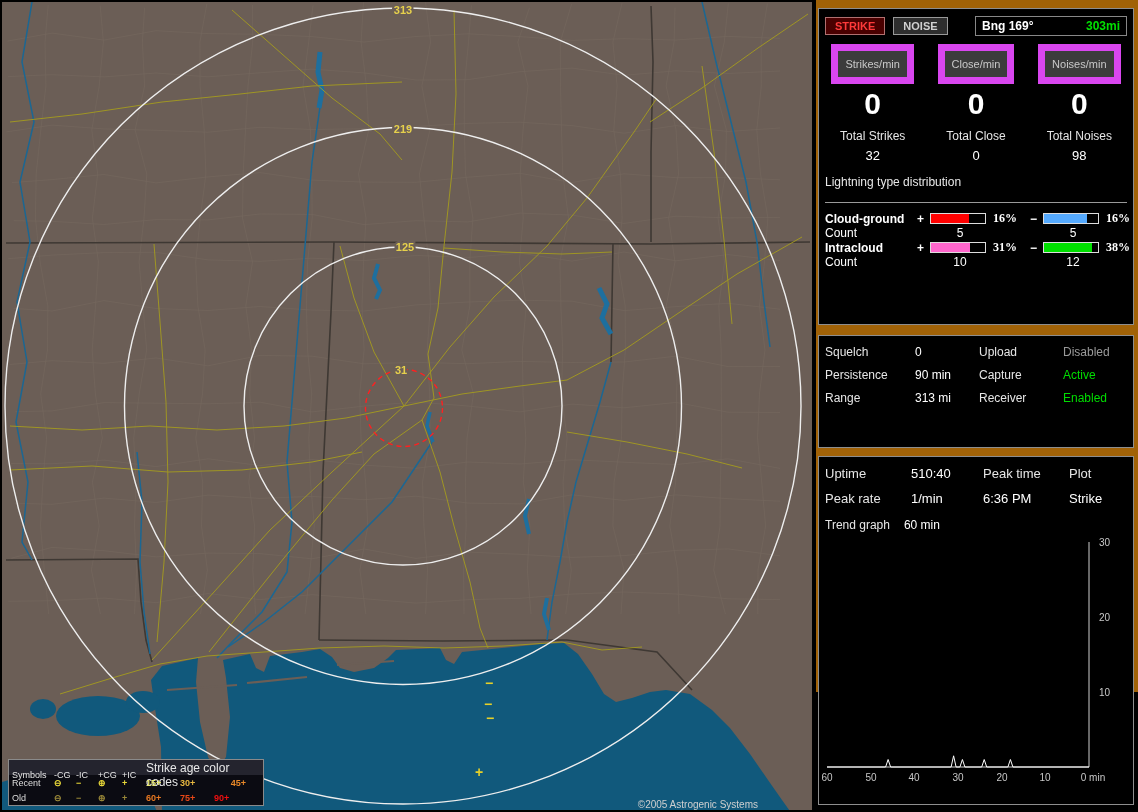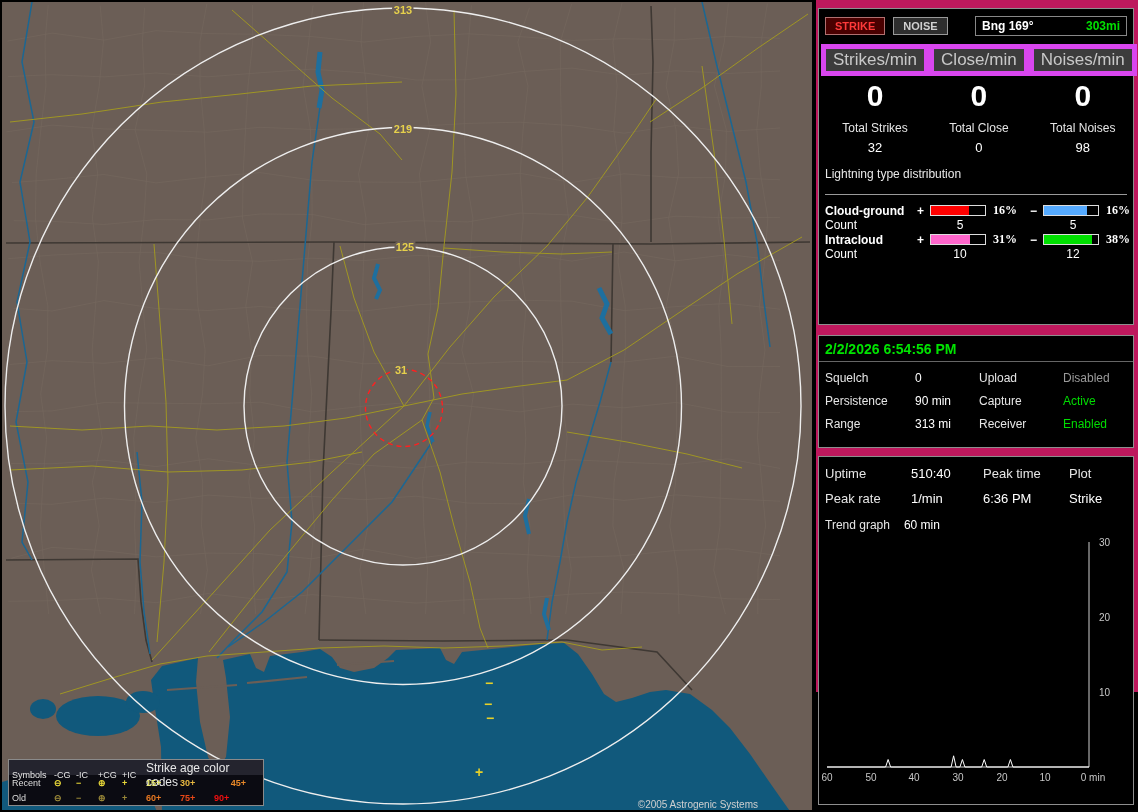--- a/index.html
+++ b/index.html
@@ -13,33 +13,33 @@
   
   .legend{position:absolute;left:6px;bottom:4px;width:254px;background:#0b0b12;border:1px solid #8a8a8a;font-size:9px;color:#ddd;}
   .lg-row{display:grid;grid-template-columns:42px 22px 22px 24px 24px 1fr;align-items:center;padding:1px 3px;height:13px;}
   .lg-row.hdr{background:#24242e;color:#e8e8e8;}
   .lg-sym-recent{color:#e8d838;font-weight:bold;}
   .lg-sym-old{color:#9a8838;font-weight:bold;}
   .age-codes{display:flex;gap:2px;}
   .age-cell{width:32px;font-weight:bold;}
   .age-title{font-size:12px;}
   
-  .panel{position:absolute;left:816px;top:0;width:322px;height:692px;background:#be185d;}
+  .panel{position:absolute;left:816px;top:0;width:322px;height:692px;background:#a16207;}
   .pbox{position:absolute;left:2px;width:316px;background:#000;border:1px solid #8e8e8e;box-sizing:border-box;}
   #box1{top:8px;height:317px;}
   #box2{top:335px;height:113px;}
   #box3{top:456px;height:349px;}
   .toprow{display:flex;align-items:center;gap:8px;padding:7px 6px 2px;}
   .btn{font-size:11px;font-weight:bold;padding:2px 9px;border:1px solid #999;background:#2e2e2e;color:#d0d0d0;cursor:default;}
   .btn.strike{background:#4a0000;color:#ff3a3a;border-color:#b07070;}
   .bng{margin-left:auto;display:flex;justify-content:space-between;align-items:center;width:138px;border:1px solid #888;background:#000;padding:2px 6px;font-size:12px;font-weight:bold;color:#fff;}
   .bng .mi{color:#00e000;}
   .counters{display:flex;padding:6px 2px 0;}
   .ccol{flex:1;display:flex;flex-direction:column;align-items:center;}
-  .chip{font-size:17px;color:#c8c8c8;background:#3c3c3c;border:5px solid #d946ef;padding:1px 7px;}
+  .chip{font-size:11px;color:#c8c8c8;background:#3c3c3c;border:7px solid #d946ef;padding:7px 7px;}
   .bigzero{font-size:30px;font-weight:bold;color:#fff;line-height:34px;margin-top:3px;}
   .tlabel{font-size:12px;color:#e6e6e6;margin-top:8px;}
   .tvalue{font-size:13px;color:#fff;margin-top:5px;}
   .dist-title{font-size:12px;color:#e8e8e8;margin:12px 6px 0;padding-bottom:13px;border-bottom:1px solid #9a9a9a;}
   .dist-grid{display:grid;grid-template-columns:92px 13px 60px 40px 13px 60px auto;align-items:center;padding:8px 6px 0;font-size:12px;color:#fff;}
   .dname{font-weight:bold;}
   .dsign{font-weight:bold;}
   .dist-bar{display:inline-block;width:54px;height:9px;border:1px solid #ddd;background:#000;}
   .dist-bar i{display:block;height:100%;width:0;}
   .dpct{font-weight:bold;padding-left:3px;font-family:Liberation Serif, serif;}
@@ -271,21 +271,20 @@
         <span></span>
         <span class="dcount">10</span>
         <span></span>
           <span></span>
         <span class="dcount">12</span>
         <span></span>
       </div>
     </div>
 
     <div class="pbox" id="box2">
-      <div class="dt">2/2/2026 6:54:56 PM</div>
       <div class="status-grid">
         <span class="slabel">Squelch</span>
         <span>0</span>
         <span class="slabel">Upload</span>
         <span class="sv2" style="color: rgb(154, 154, 154);">Disabled</span>
 
         <span class="slabel">Persistence</span>
         <span>90 min</span>
         <span class="slabel">Capture</span>
         <span class="sv2" style="color: rgb(0, 221, 0);">Active</span>

